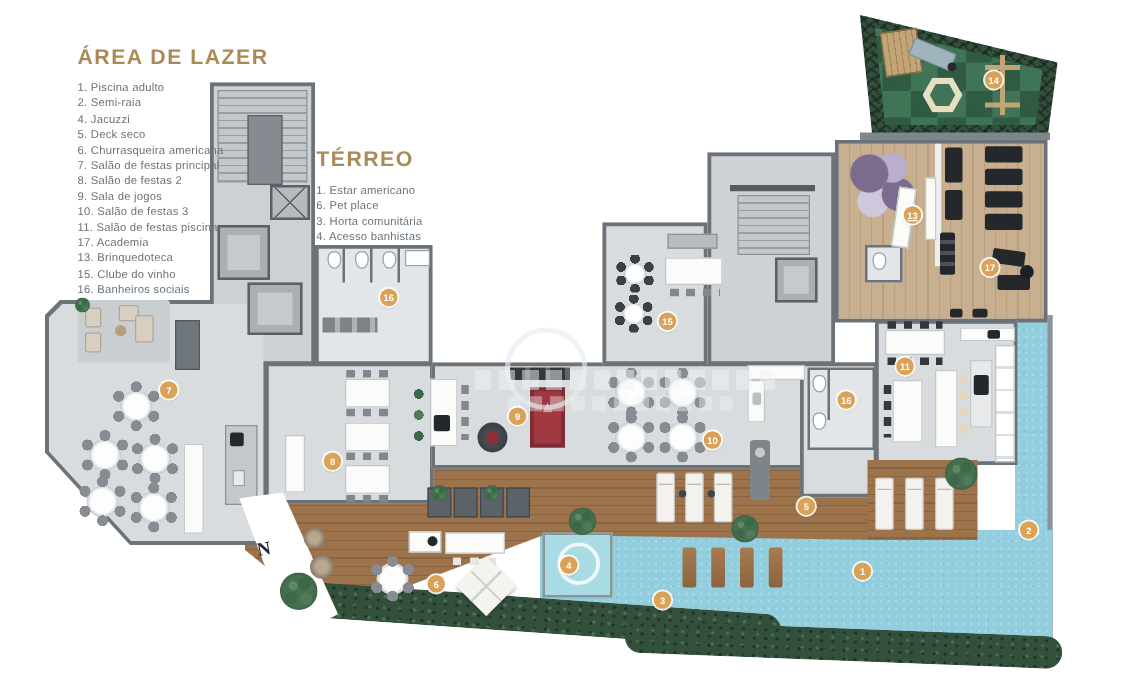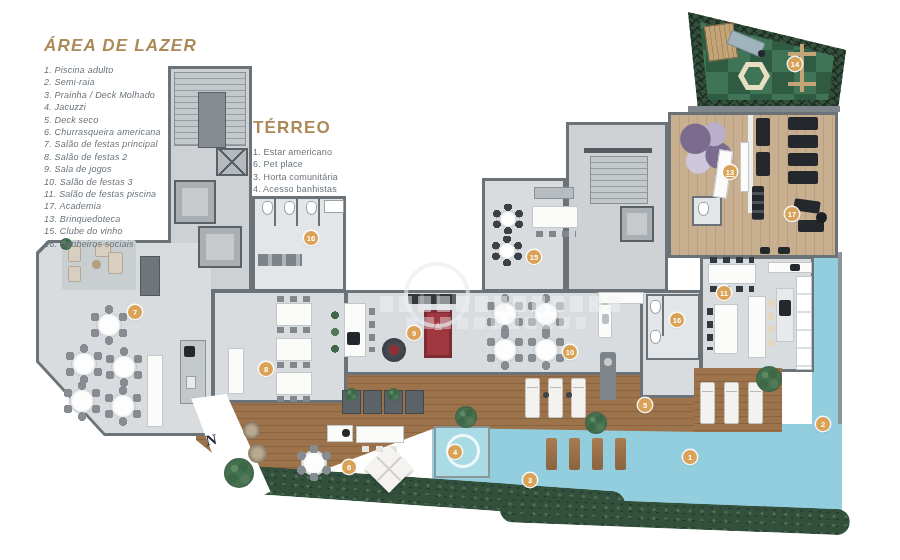--- a/index.html
+++ b/index.html
@@ -291,26 +291,25 @@
   <div class="abs" style="left:184px;top:394px;width:92px;height:116px;background:#ffffff;z-index:18;
        clip-path:polygon(8% 4%,46% 0,94% 84%,54% 100%);"></div>
   <div class="abs" style="left:206px;top:432px;z-index:19;font-weight:bold;font-size:15px;color:#232d3a;transform:rotate(-10deg);font-family:'Liberation Serif',serif;">N</div>
 
   <div class="wm" style="left:404px;top:262px;width:66px;height:66px;border-radius:50%;border:4px solid rgba(232,235,238,.65);box-sizing:border-box;"></div>
   <div class="wm" style="left:380px;top:296px;width:240px;height:16px;opacity:.55;
        background:repeating-linear-gradient(90deg,rgba(240,243,245,.9) 0 13px,rgba(0,0,0,0) 13px 19px);border-radius:3px;"></div>
   <div class="wm" style="left:406px;top:317px;width:180px;height:12px;opacity:.45;
        background:repeating-linear-gradient(90deg,rgba(240,243,245,.9) 0 11px,rgba(0,0,0,0) 11px 17px);border-radius:3px;"></div>
 
-  <div class="legend" style="left:44px;top:36px;width:175px;font-style:italic;">
+  <div class="legend" style="left:62px;top:36px;width:175px;">
     <h1>ÁREA DE LAZER</h1>
     <ol>
       <li>1. Piscina adulto</li>
       <li>2. Semi-raia</li>
-      <li>3. Prainha / Deck Molhado</li>
       <li>4. Jacuzzi</li>
       <li>5. Deck seco</li>
       <li>6. Churrasqueira americana</li>
       <li>7. Salão de festas principal</li>
       <li>8. Salão de festas 2</li>
       <li>9. Sala de jogos</li>
       <li>10. Salão de festas 3</li>
       <li>11. Salão de festas piscina</li>
       <li>17. Academia</li>
       <li>13. Brinquedoteca</li>

